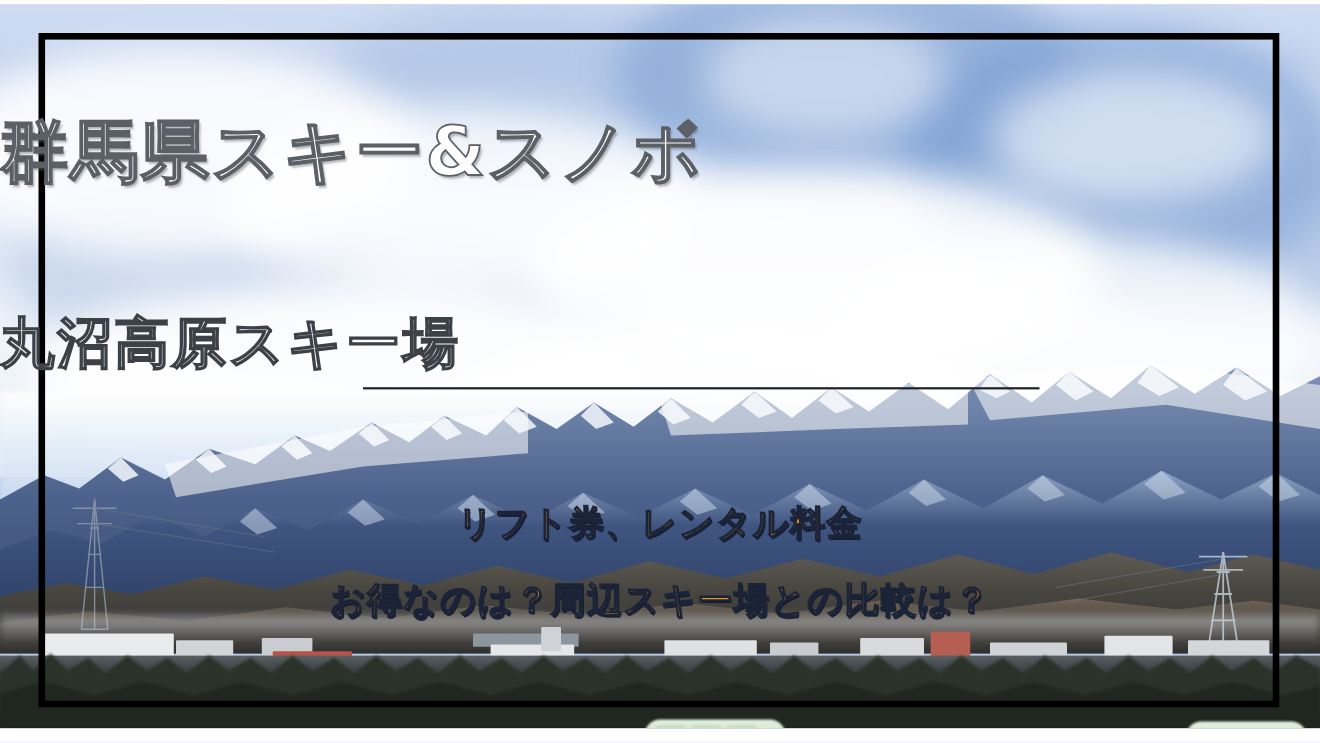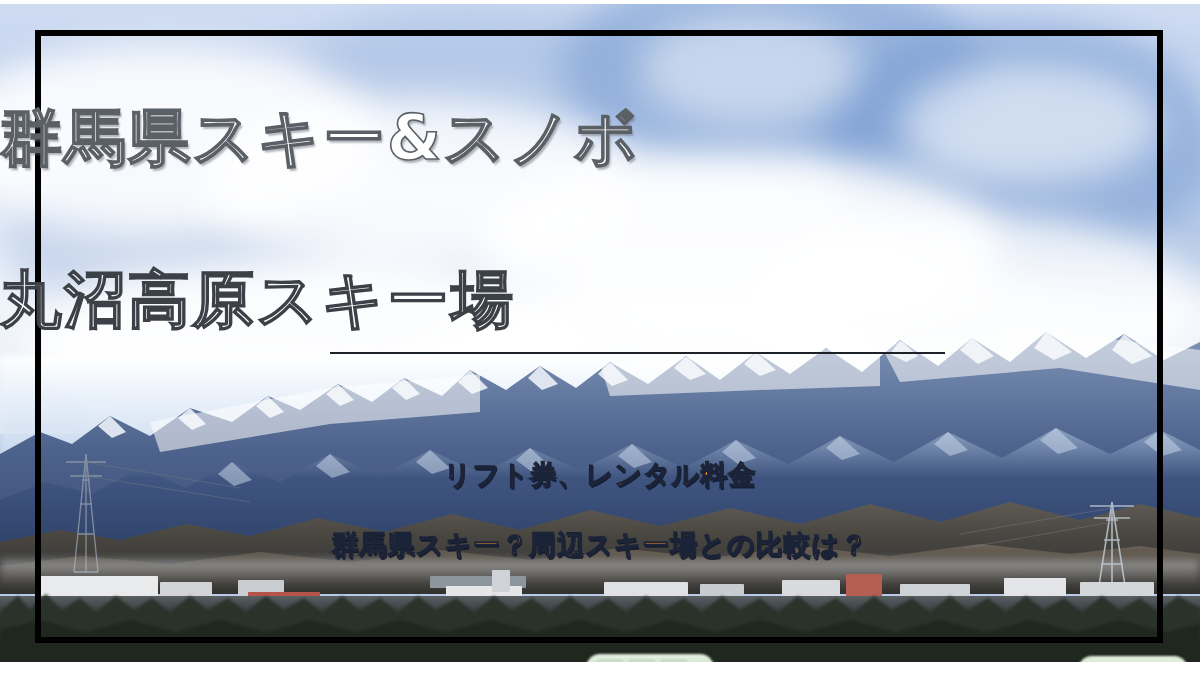--- a/index.html
+++ b/index.html
@@ -157,22 +157,22 @@
     white-space: nowrap;
     -webkit-text-stroke: 1.6px #5b5f66;
     text-shadow: 2px 3px 2px rgba(90,95,105,0.45);
   }
   #title1 {
     top: 102px;
     font-size: 62px;
     line-height: 72px;
   }
   #title2 {
-    top: 264px;
-    font-size: 62px;
+    top: 276px;
+    font-size: 50px;
     line-height: 72px;
     color: rgba(255,255,255,0.35);
     -webkit-text-stroke: 1.4px #3c4047;
     text-shadow: none;
   }
   .title-underline {
     position: absolute;
     left: 330px;
     top: 352px;
     width: 615px;
@@ -180,21 +180,21 @@
     background: #1d2128;
   }
 
   .sub-line {
     position: absolute;
     width: 100%;
     text-align: center;
     color: #f0921a;
     font-family: "DejaVu Sans", sans-serif;
     font-weight: bold;
-    font-size: 27px;
+    font-size: 32px;
     line-height: 40px;
     letter-spacing: 1px;
     white-space: nowrap;
     -webkit-text-stroke: 1.2px #1a2338;
     text-shadow: 1px 2px 0 rgba(12,20,40,0.85);
   }
   #sub1 { top: 455px; }
   #sub2 { top: 525px; }
 </style>
 </head>
@@ -365,15 +365,15 @@
     </div>
   </div>
 
   <div class="frame"></div>
 
   <div class="title-line" id="title1">群馬県スキー&amp;スノボ</div>
   <div class="title-line" id="title2">丸沼高原スキー場</div>
   <div class="title-underline"></div>
 
   <div class="sub-line" id="sub1">リフト券、レンタル料金</div>
-  <div class="sub-line" id="sub2">群馬県スキー？周辺スキー場との比較は？</div>
+  <div class="sub-line" id="sub2">お得なのは？周辺スキー場との比較は？</div>
 
 </div>
 
 </body></html>

